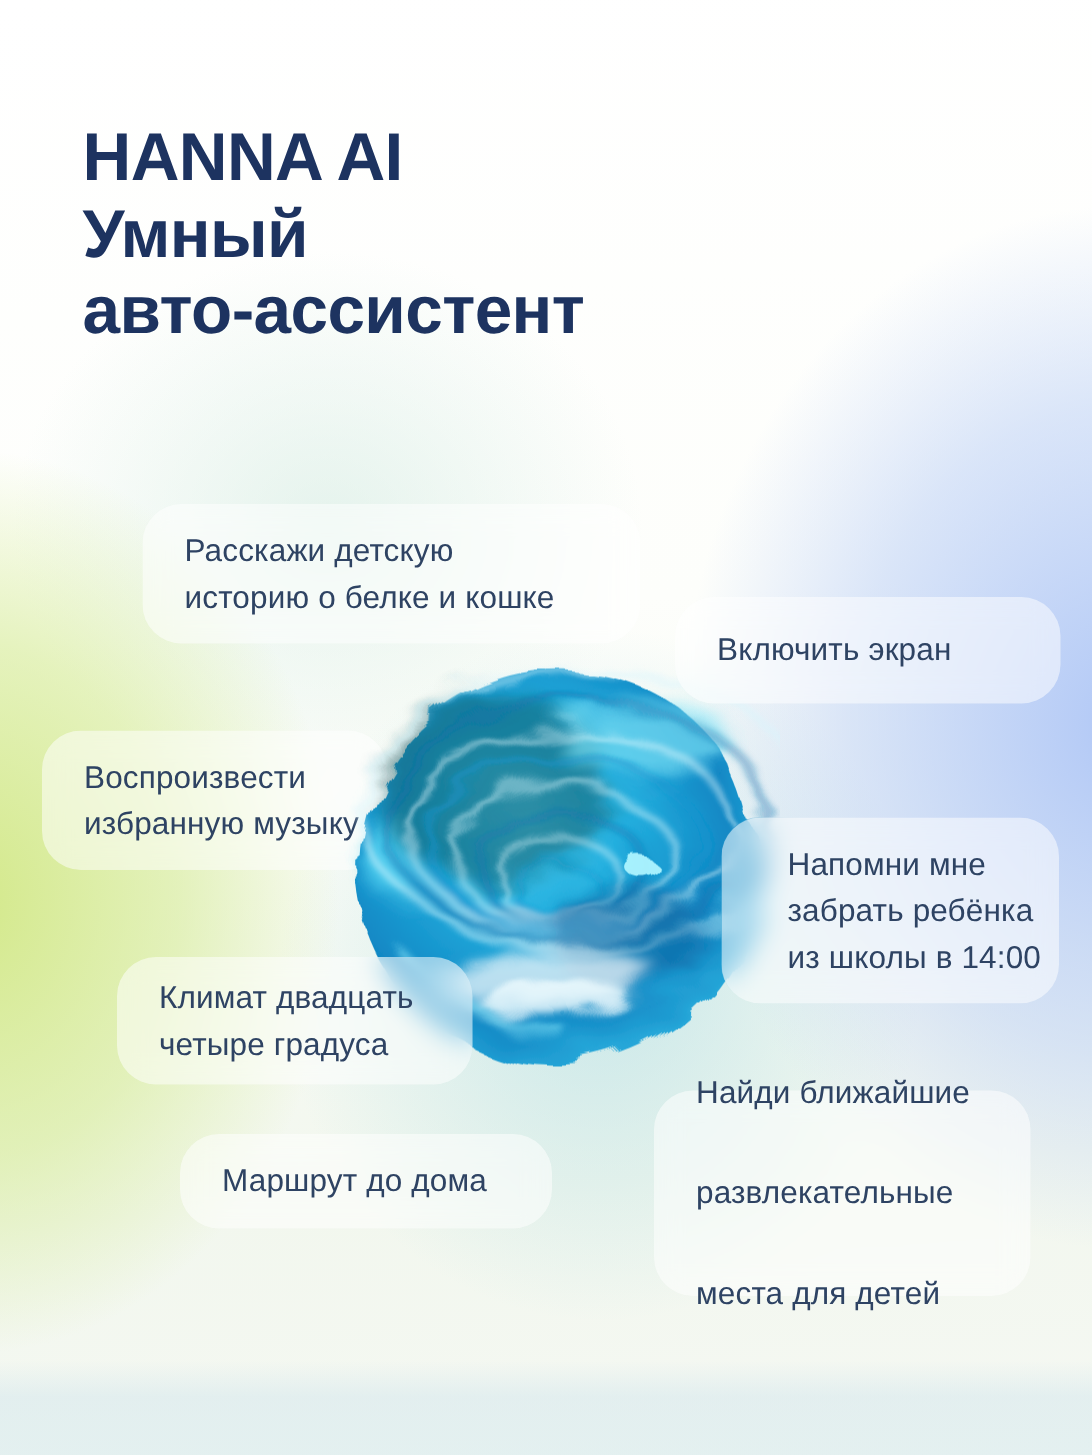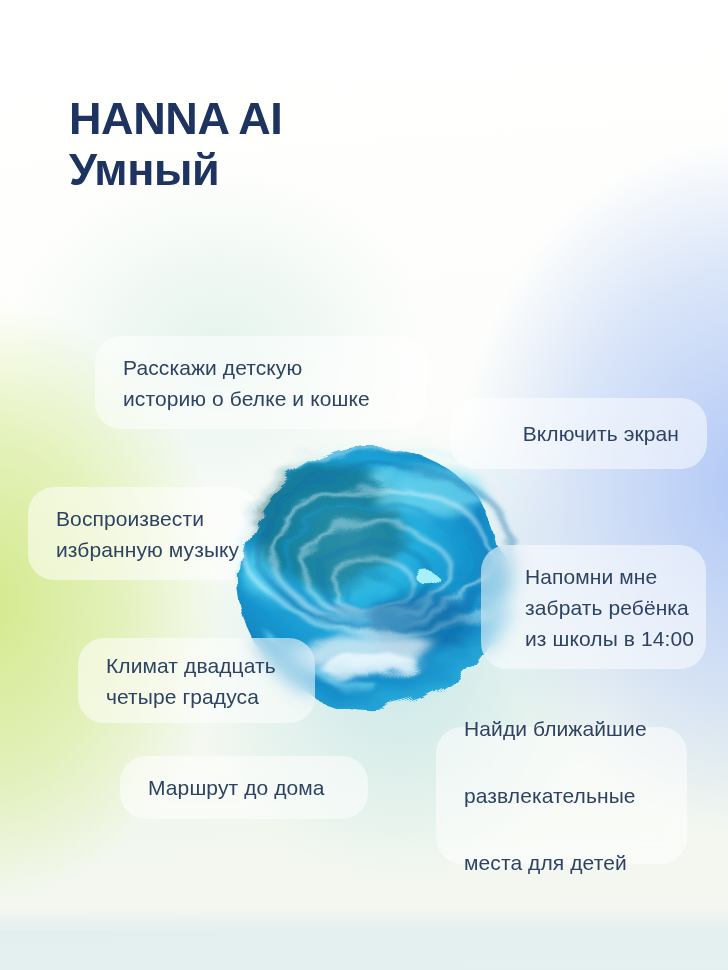--- a/index.html
+++ b/index.html
@@ -16,57 +16,58 @@
       radial-gradient(42% 34% at 55% 67%, rgba(156,214,224,0.5) 0%, rgba(180,225,230,0) 70%),
       radial-gradient(40% 26% at 30% 36%, rgba(205,232,222,0.5) 0%, rgba(205,232,222,0) 72%),
       linear-gradient(176deg, #ffffff 0%, #fdfefb 42%, #f2f7ee 80%, #f5f8f3 100%);
   }
   .title{
     position:absolute;left:52px;top:76px;
     color:#1d3360;
     font-weight:700;
     font-size:45px;line-height:51px;
     letter-spacing:-0.4px;
-    margin:17px;
+    margin:3px;
   }
   .title .t-line{display:block;white-space:nowrap;}
   .bubble{
     position:absolute;
     box-sizing:border-box;
     background:rgba(255,255,255,0.52);
     border-radius:26px;
     -webkit-backdrop-filter:blur(9px);
     backdrop-filter:blur(9px);
     display:flex;flex-direction:column;justify-content:center;
     padding:0 28px;
     color:#2e4363;
     font-size:21px;line-height:31px;font-weight:500;
     letter-spacing:0.1px;
   }
   .bubble .b-line{display:block;white-space:nowrap;}
   .bubble-story   {left:95px;  top:336px; width:332px; height:93px;  z-index:3;}
-  .bubble-screen  {left:450px; top:398px; width:257px; height:71px;  z-index:3;text-align:right;}
+  .bubble-screen  {left:450px; top:398px; width:257px; height:71px;  z-index:3;}
   .bubble-music   {left:28px;  top:487px; width:230px; height:93px;  z-index:1;}
   .bubble-reminder{left:481px; top:545px; width:225px; height:124px; z-index:3;padding-left:44px;}
   .bubble-climate {left:52px;  top:638px; width:237px; height:85px;  z-index:3;margin-left:26px;}
   .bubble-route   {left:120px; top:756px; width:248px; height:63px;  z-index:3;}
   .bubble-places  {left:436px; top:727px; width:251px; height:137px; z-index:3;gap:36px;}
   .orb{
     position:absolute;left:224px;top:427px;width:296px;height:298px;
     z-index:2;
   }
 </style>
 </head>
 <body>
 
 <div class="stage">
 
   <h1 class="title">
     <span class="t-line">HANNA AI</span>
     <span class="t-line">Умный</span>
+    <span class="t-line">авто-ассистент</span>
   </h1>
 
   <div class="bubble bubble-music">
     <span class="b-line">Воспроизвести</span>
     <span class="b-line">избранную музыку</span>
   </div>
 
   <svg class="orb" viewBox="0 0 300 300" xmlns="http://www.w3.org/2000/svg" aria-hidden="true">
     <defs>
       <radialGradient id="orbBase" cx="42%" cy="38%" r="70%">

